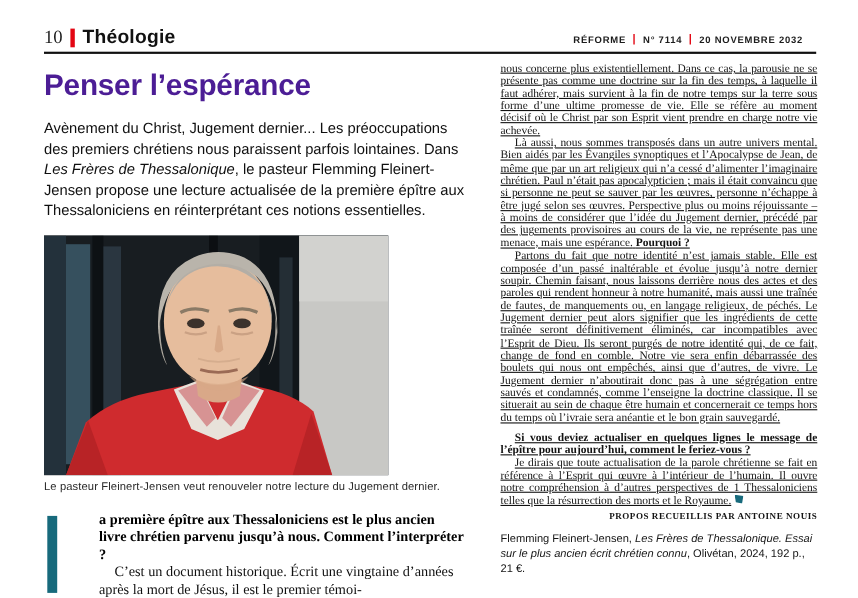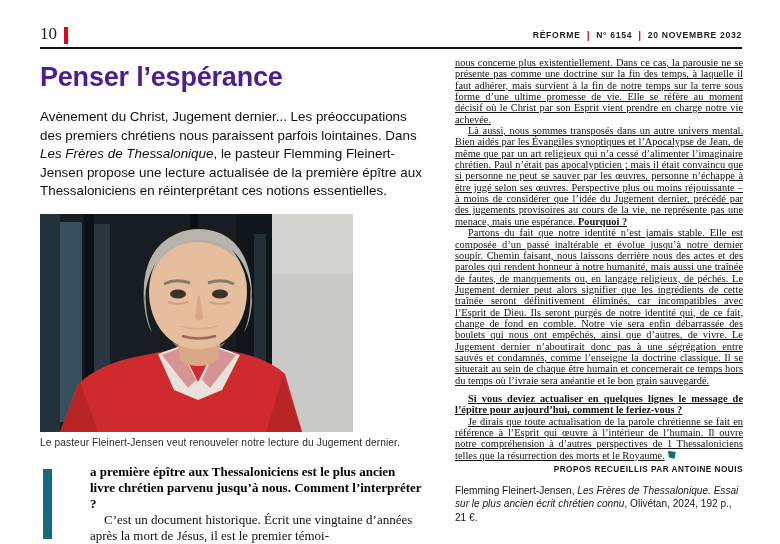--- a/index.html
+++ b/index.html
@@ -11,21 +11,21 @@
     overflow:hidden;
     font-family:"Liberation Sans", sans-serif;
     color:#161616;
   }
   
   .header{position:absolute;left:40px;right:38px;top:18px;height:28px;}
   .header-left{position:absolute;left:0;bottom:2px;display:flex;align-items:baseline;gap:7px;}
   .page-num{font-family:"Liberation Serif", serif;font-size:17px;color:#1d1d1d;}
   .section-bar{width:4px;height:17px;background:#e30613;align-self:center;margin-top:2px;}
   .section-name{font-size:17.5px;font-weight:bold;letter-spacing:.2px;color:#111;}
-  .header-right{position:absolute;right:0;bottom:5px;display:flex;align-items:flex-start;gap:6px;
+  .header-right{position:absolute;right:12px;bottom:5px;display:flex;align-items:center;gap:6px;
     font-size:8.6px;font-weight:bold;letter-spacing:.7px;color:#1c1c1c;}
   .mast-sep{color:#e30613;font-weight:bold;font-size:10px;}
   .header-rule{position:absolute;left:40px;right:38px;top:47px;height:2px;background:#101010;}
 
   
   .col-left{position:absolute;left:40px;top:58px;width:382px;}
   .col-right{position:absolute;left:455px;top:57px;width:288px;
     font-family:"Liberation Serif", serif;font-size:10.4px;line-height:11.35px;
     text-align:justify;color:#121212;}
 
@@ -39,41 +39,42 @@
     background:#176a7c;overflow:hidden;color:transparent;}
   .qa-start-text{margin-left:50px;width:332px;}
   .q-left{font-weight:bold;font-size:13px;line-height:16px;margin:0;color:#000000;}
   .a-left{font-size:13px;line-height:16px;margin:0;text-indent:14px;color:#101010;}
 
   
   .body-p{margin:0;text-decoration:underline;}
   .indent{text-indent:13px;}
   .q{font-weight:bold;}
   .q-p{margin-top:7px;}
-  .byline{margin-top:3px;text-align:right;font-family:Liberation Sans, sans-serif;
+  .byline{margin-top:3px;text-align:right;font-family:Liberation Serif, serif;
     font-size:8.2px;font-weight:bold;letter-spacing:.5px;color:#141414;}
   .reference{margin-top:2px;font-family:"Liberation Sans", sans-serif;
     font-size:10.1px;line-height:13.5px;text-align:left;color:#141414;}
   .endmark{display:inline-block;width:8px;height:8px;margin-left:3px;
     background:#176a7c;clip-path:polygon(0 0,100% 15%,85% 100%,15% 85%);vertical-align:baseline;}
 </style>
 </head>
 <body>
 
 <div class="page">
 
   <div class="header">
     <div class="header-left">
       <span class="page-num">10</span>
       <span class="section-bar"></span>
+      <span class="section-name">Théologie</span>
     </div>
     <div class="header-right">
       <span>RÉFORME</span>
       <span class="mast-sep">|</span>
-      <span>N° 6154</span>
+      <span>N° 7114</span>
       <span class="mast-sep">|</span>
       <span>20 NOVEMBRE 2032</span>
     </div>
   </div>
   <div class="header-rule"></div>
 
   <div class="col-left">
     <h1 class="headline"><span>Penser l’espérance</span><br></h1>
 
     <p class="lede"><span>Avènement du Christ, Jugement dernier... Les préoccupations des premiers chrétiens nous paraissent parfois lointaines. Dans </span><i>Les Frères de Thessalonique</i><span>, le pasteur Flemming Fleinert-Jensen propose une lecture actualisée de la première épître aux Thessaloniciens en réinterprétant ces notions essentielles.</span></p>

